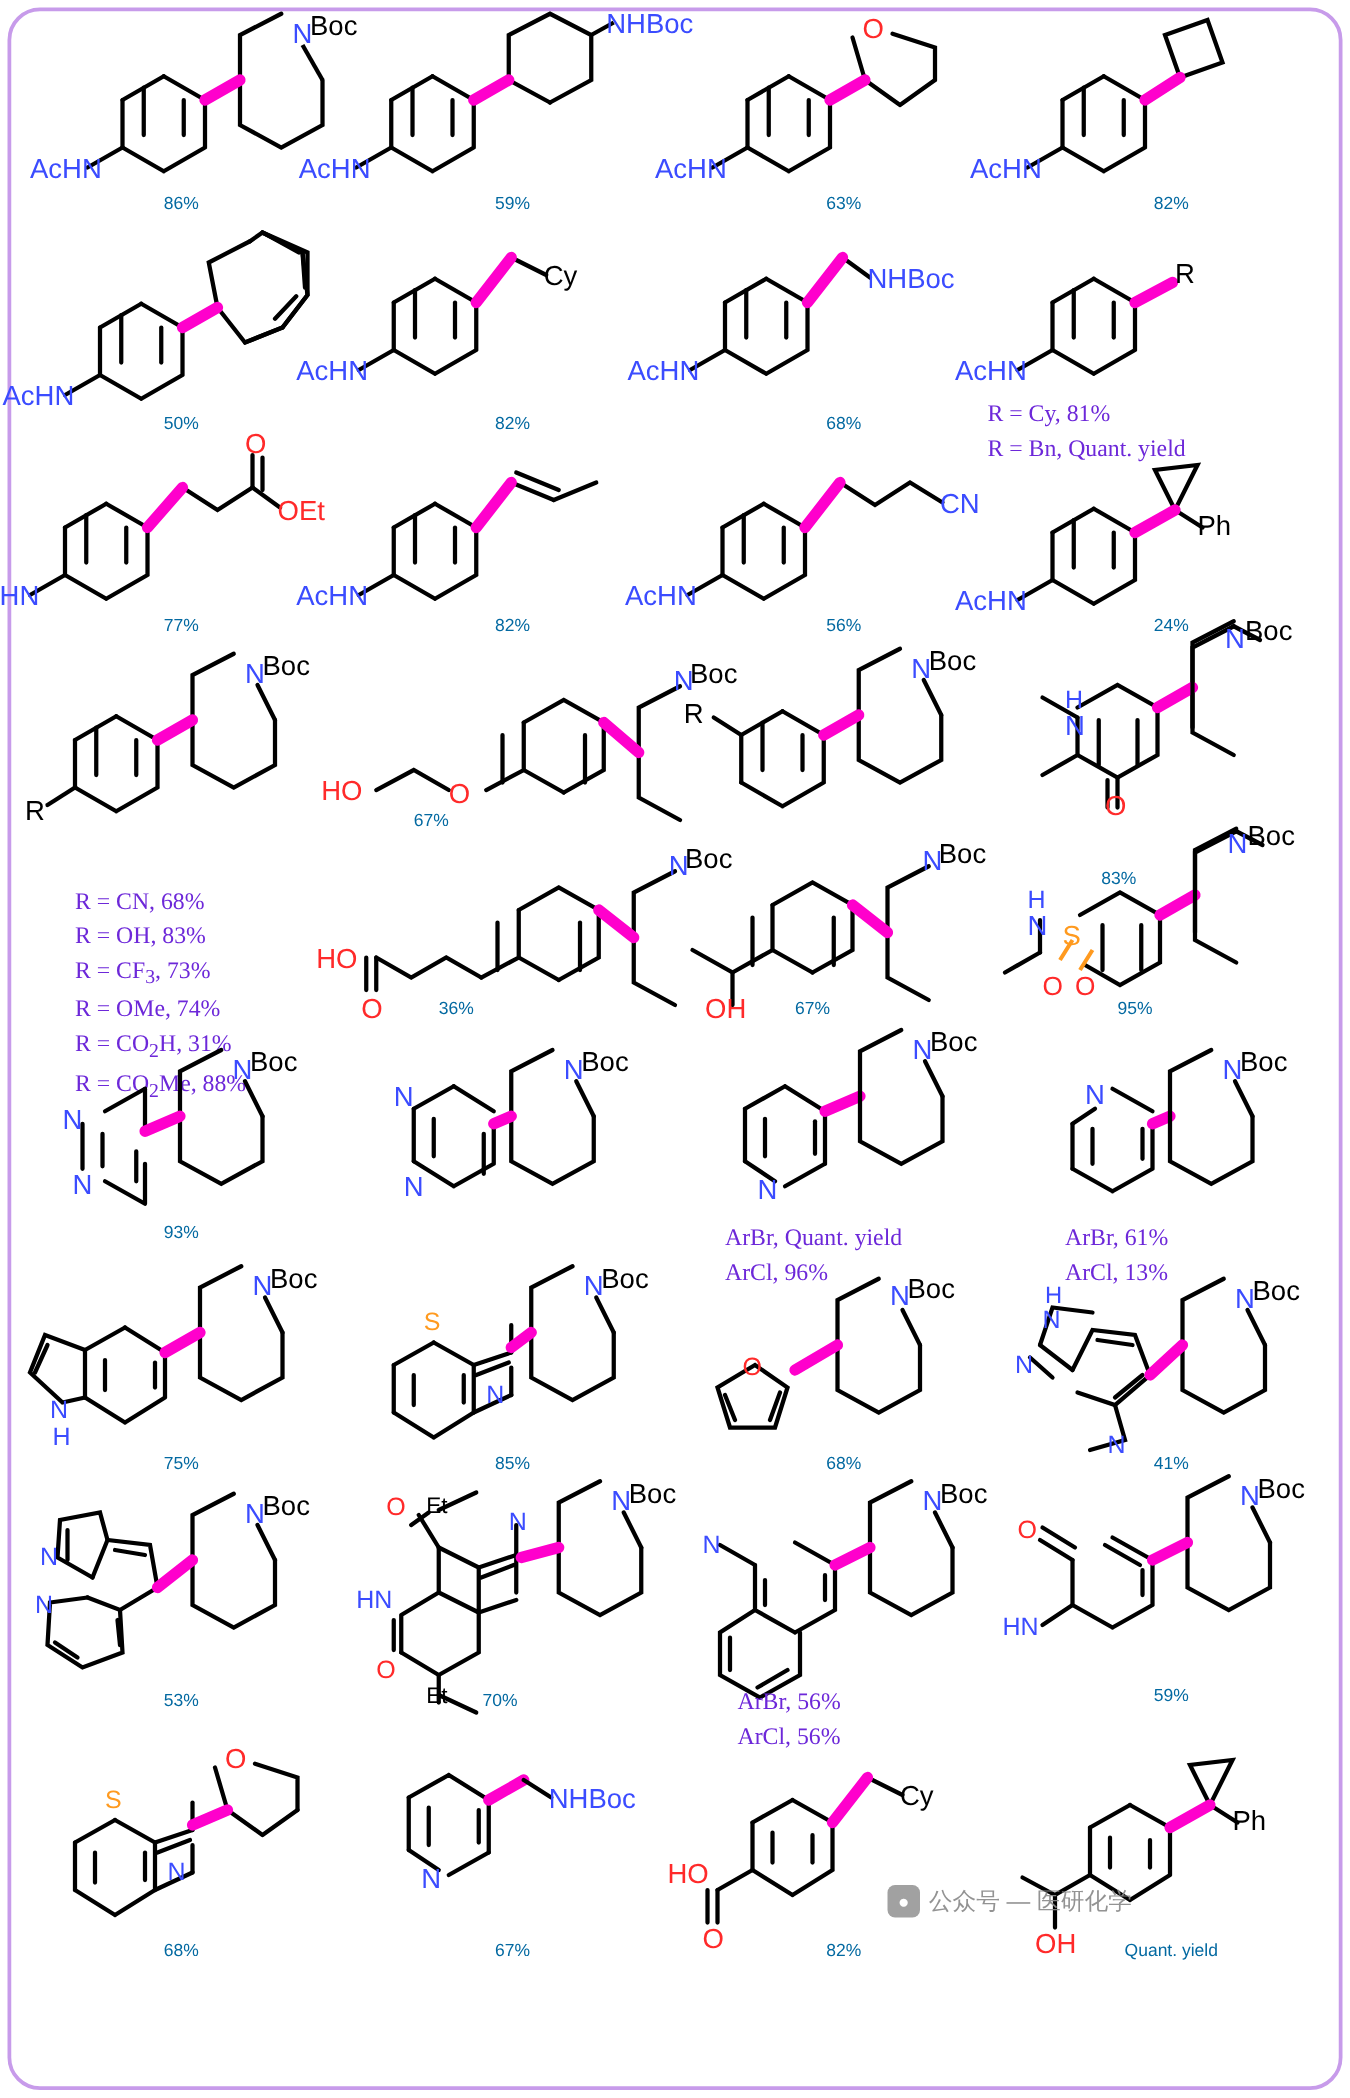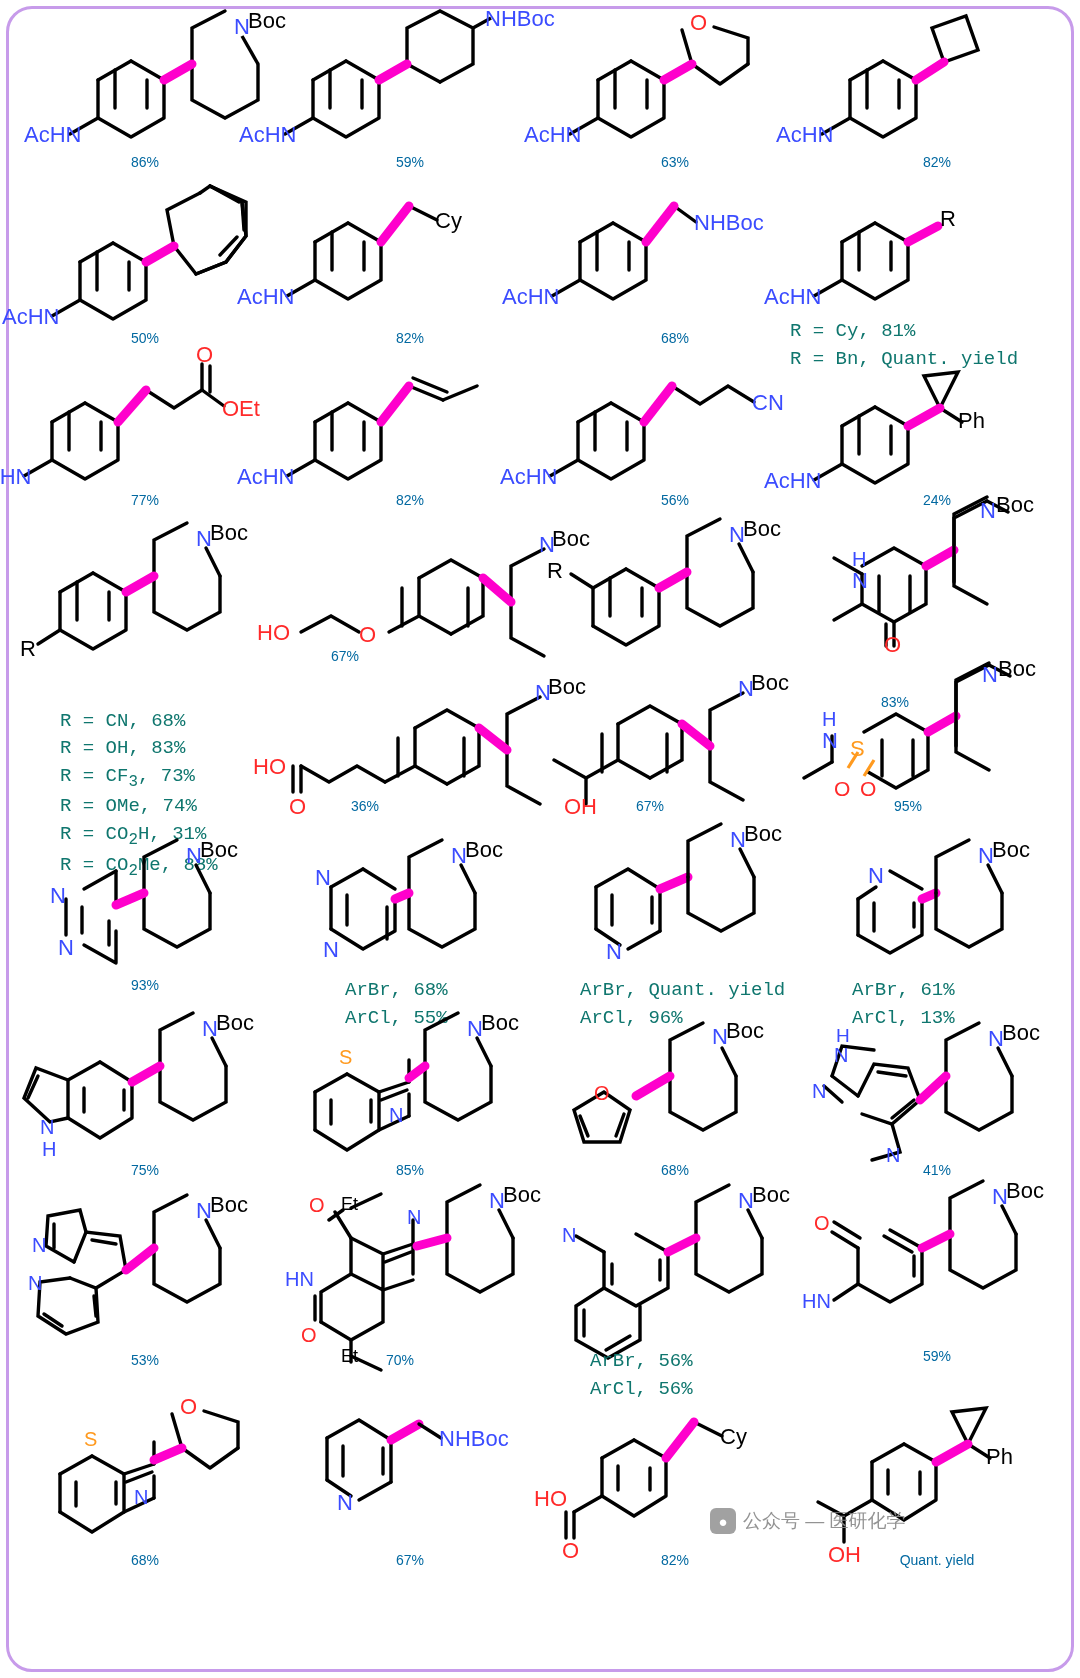--- a/index.html
+++ b/index.html
@@ -15,21 +15,21 @@
   }
   .cell{position:absolute;box-sizing:border-box;}
   .struct{position:absolute;left:0;top:0;}
   .cap{
     position:absolute;width:100%;text-align:center;
     font-family:"Liberation Sans",sans-serif;font-size:14px;color:#0369a1;
     white-space:pre-line;line-height:1.25;
   }
   .capleft{
     position:absolute;text-align:left;
-    font-family:Liberation Mono, monospace;font-size:19px;color:#0f766e;
+    font-family:Liberation Serif, serif;font-size:19px;color:#6d28d9;
     white-space:pre-line;line-height:1.45;
   }
   .wm{
     position:absolute;display:flex;align-items:center;gap:7px;
     font-family:"Liberation Sans",sans-serif;font-size:19px;color:#8a8a8a;
     opacity:.92;
   }
   .wm .logo{
     width:26px;height:26px;border-radius:6px;background:#9a9a9a;
     display:flex;align-items:center;justify-content:center;color:#fff;font-size:15px;
@@ -445,22 +445,20 @@
         <path d="M124 48 L124 12 L157 -5"></path>
         <path d="M124 48 L124 84 L157 102 L190 84 L190 48"></path>
         <path d="M190 48 L176 20"></path>
       </g>
       <path d="M110 54 L124 48" stroke="#ff00cc" stroke-width="9" stroke-linecap="round"></path>
       <text x="30" y="40" font-size="22" fill="#3b4cff">N</text>
       <text x="38" y="112" font-size="22" fill="#3b4cff">N</text>
       <text x="166" y="18" font-size="22" fill="#3b4cff">N</text>
       <text x="180" y="12" font-size="22" fill="#000">Boc</text>
     </svg>
-    <div class="capleft" style="top:132px;left:60px;width:240px;">ArBr, 68%
-ArCl, 55%</div>
   </div>
 
   <div class="cell" style="left:550px;top:845px;width:250px;height:170px;">
     <svg class="struct" width="250" height="130" viewBox="0 0 250 130">
       <g stroke="#000" stroke-width="3.4" fill="none" stroke-linecap="round">
         <path d="M46 42 L46 84 M62 50 L62 80"></path>
         <path d="M46 42 L78 24 M78 24 L110 44 M110 44 L110 86"></path>
         <path d="M102 52 L102 78"></path>
         <path d="M78 104 L110 86"></path>
       </g>

